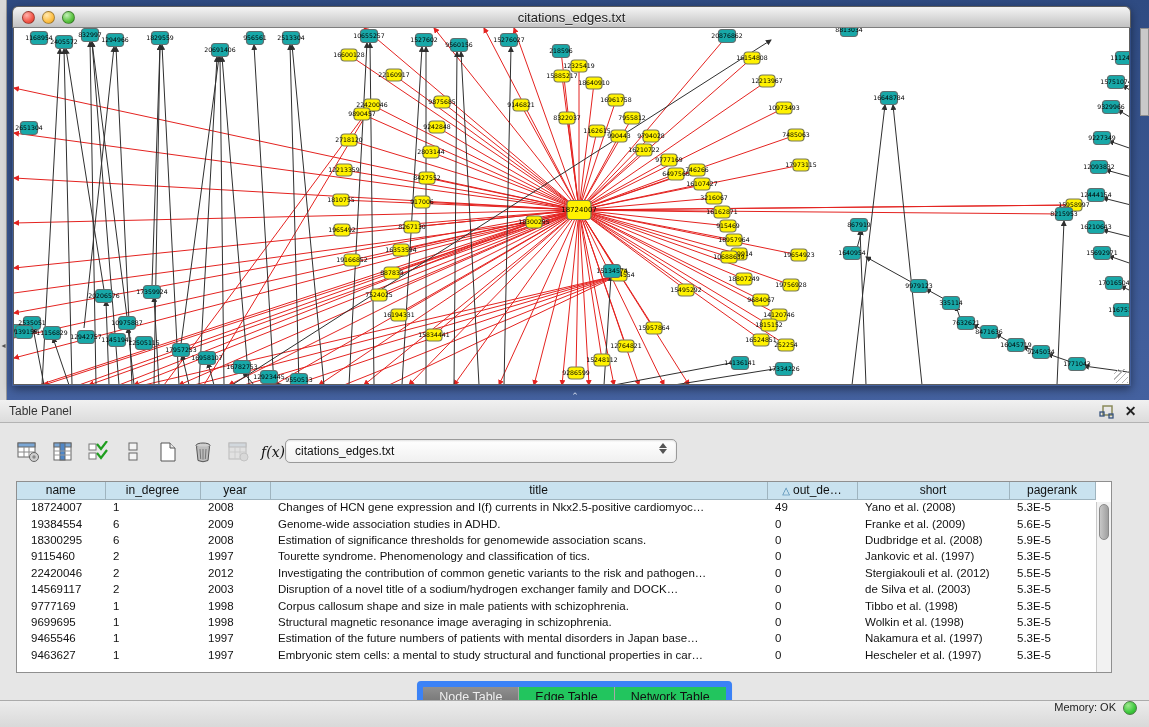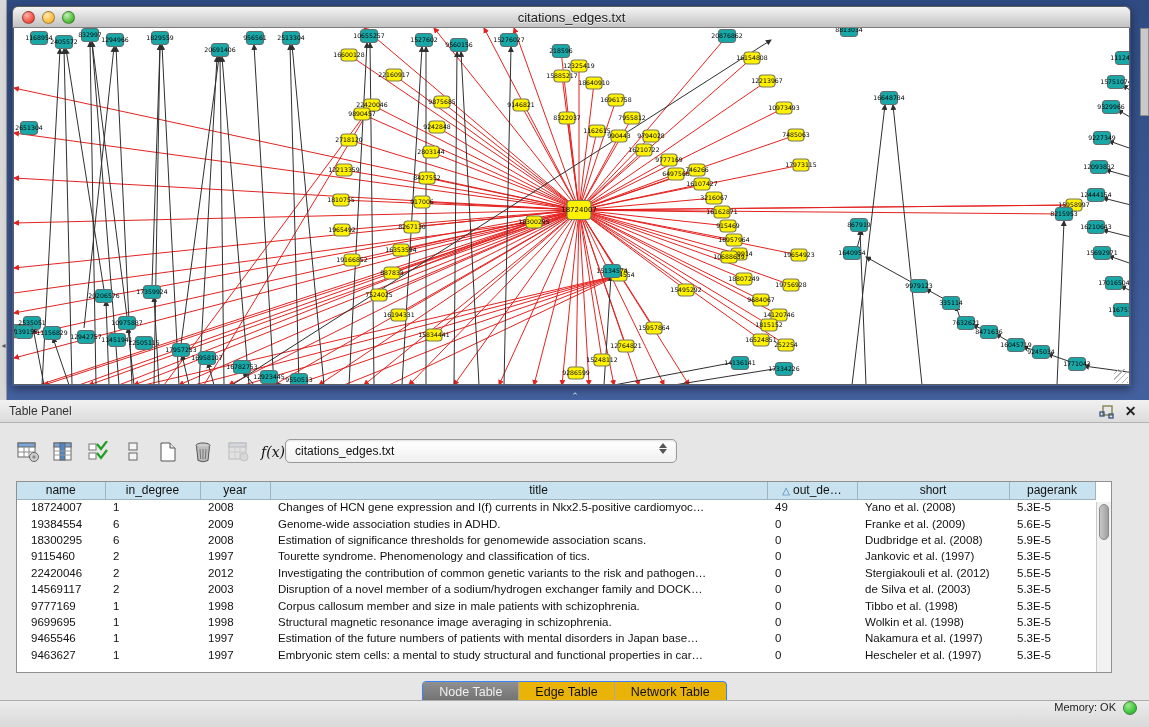--- a/index.html
+++ b/index.html
@@ -58,21 +58,21 @@
     height:17px; overflow:hidden; white-space:nowrap; }
   th:first-child { border-left:none; }
   td { font-size:11.5px; color:#111; height:16.4px; padding:0 4px 0 8px; overflow:hidden; white-space:nowrap; border:none; }
   td.num { padding-left:14px; }
   .sort-tri { color:#3a7ca8; font-size:10px; margin-right:3px; }
   .vscroll { position:absolute; right:0; top:20px; width:15px; height:171px; background:#f2f2f2; border-left:1px solid #c9c9c9; }
   .vthumb { position:absolute; left:2px; top:2px; width:10px; height:36px; border-radius:5px;
     background:linear-gradient(90deg,#c7c7c7,#9f9f9f); border:1px solid #8a8a8a; }
 
   .tabs-row { position:absolute; left:0; top:258px; width:1149px; display:flex; justify-content:center; }
-  .seg { display:flex; border:1px solid #3b82f6; border-radius:4px; overflow:hidden; background:#eab308;
+  .seg { display:flex; border:6px solid #3b82f6; border-radius:4px; overflow:hidden; background:#22c55e;
     box-shadow:0 1px 1px rgba(0,0,0,.2); }
   .seg span { padding:2px 16px; font-size:12.5px; color:#111; line-height:17px; border-right:1px solid #a8a8a8; }
   .seg span:last-child { border-right:none; }
   .seg span.active { background:linear-gradient(#909090,#6e6e6e); color:#efefef; }
 
   
   .status-bar { position:absolute; left:0; top:700px; width:1149px; height:27px;
     background:linear-gradient(#ececec,#d9d9d9); border-top:1px solid #ababab;
     display:flex; align-items:flex-start; justify-content:flex-end; gap:7px; padding-right:12px; }
   .mem-label { font-size:11px; color:#222; }
@@ -902,30 +902,30 @@
                 <td>2012</td>
                 <td>Investigating the contribution of common genetic variants to the risk and pathogen…</td>
                 <td>0</td>
                 <td>Stergiakouli et al. (2012)</td>
                 <td>5.5E-5</td>
               </tr>
               <tr>
                 <td class="num">14569117</td>
                 <td>2</td>
                 <td>2003</td>
-                <td>Disruption of a novel member of a sodium/hydrogen exchanger family and DOCK…</td>
+                <td>Disruption of a novel title of a sodium/hydrogen exchanger family and DOCK…</td>
                 <td>0</td>
                 <td>de Silva et al. (2003)</td>
                 <td>5.3E-5</td>
               </tr>
               <tr>
                 <td class="num">9777169</td>
                 <td>1</td>
                 <td>1998</td>
-                <td>Corpus callosum member and size in male patients with schizophrenia.</td>
+                <td>Corpus callosum shape and size in male patients with schizophrenia.</td>
                 <td>0</td>
                 <td>Tibbo et al. (1998)</td>
                 <td>5.3E-5</td>
               </tr>
               <tr>
                 <td class="num">9699695</td>
                 <td>1</td>
                 <td>1998</td>
                 <td>Structural magnetic resonance image averaging in schizophrenia.</td>
                 <td>0</td>

